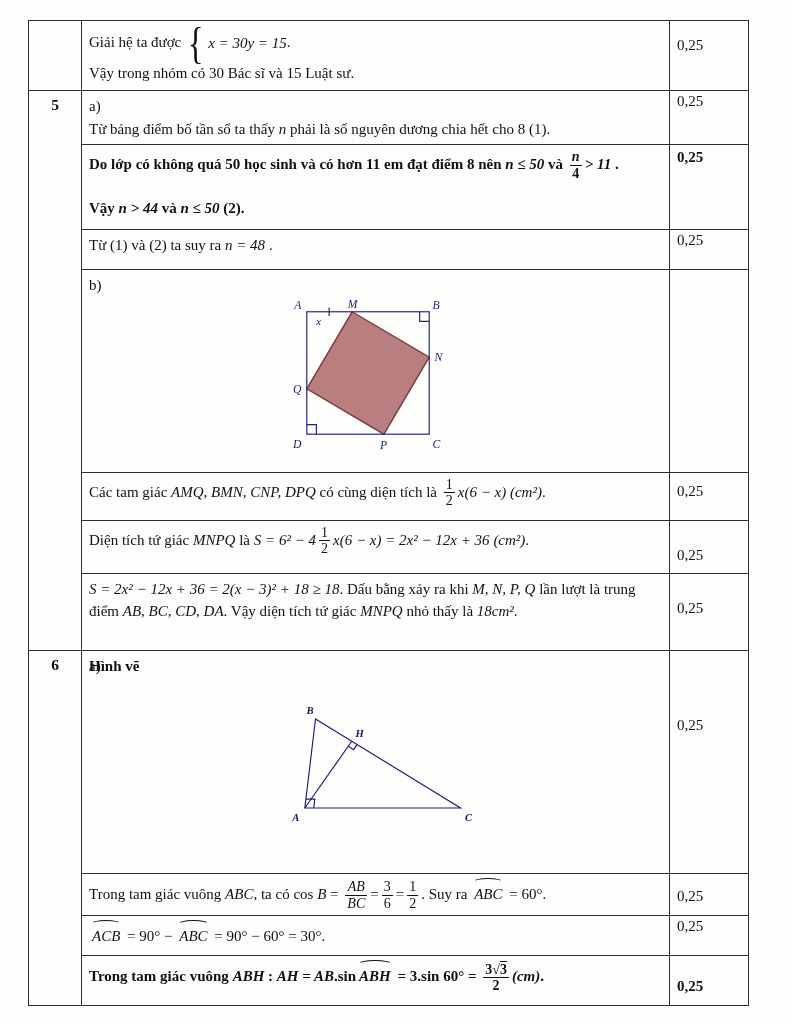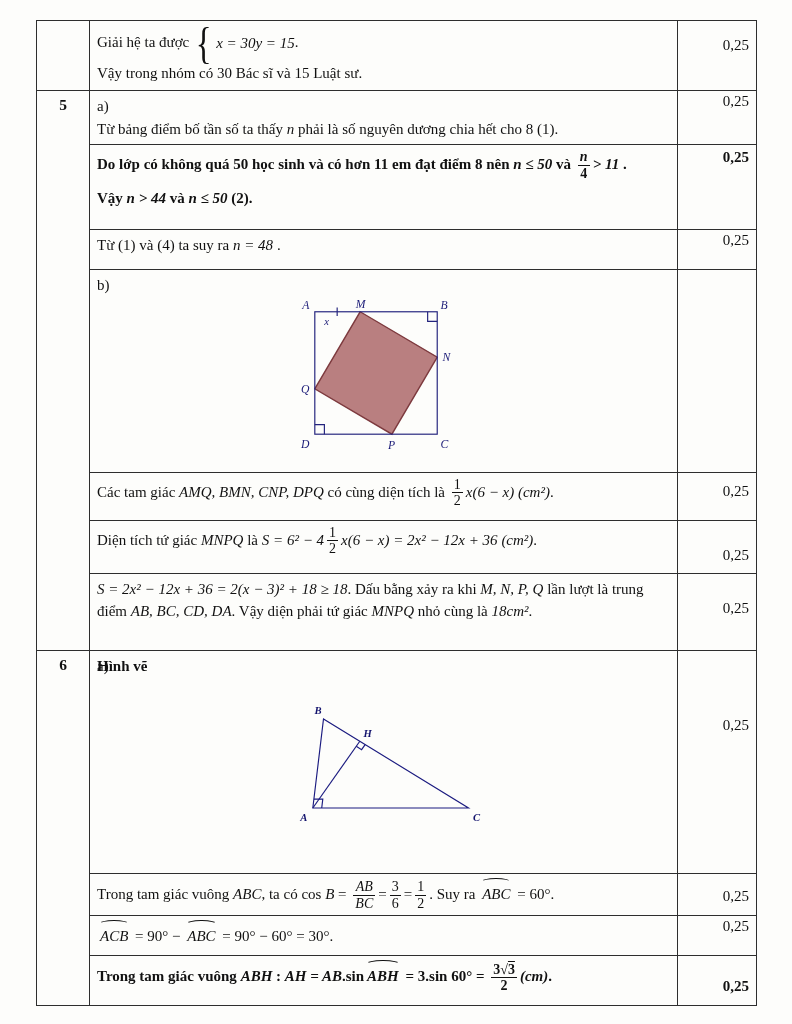--- a/index.html
+++ b/index.html
@@ -5,29 +5,29 @@
   * { box-sizing: border-box; }
   html, body { margin: 0; padding: 0; }
   body {
     width: 792px; height: 1024px;
     background: #fdfdfb;
     font-family: "Liberation Serif", serif;
     font-size: 15px; color: #111;
   }
   .page { position: relative; width: 792px; height: 1024px; overflow: hidden; }
   table.answer {
-    position: absolute; left: 36px; top: 20px; width: 720px;
+    position: absolute; left: 28px; top: 20px; width: 720px;
     border-collapse: collapse; table-layout: fixed; border-radius: 21px;
   }
   col.c-num { width: 53px; }
   col.c-content { width: 588px; }
   col.c-points { width: 79px; }
   td { border: 1px solid #2e2e2e; vertical-align: top; padding: 4px 7px; }
   td.num { text-align: center; font-weight: bold; padding-top: 5px; font-size: 15.5px; }
-  td.points { text-align: right; padding-left: 7px; }
+  td.points { text-align: left; padding-left: 7px; }
   .line { line-height: 1.5; }
   .mi { font-style: italic; }
   .sys { display: inline-flex; align-items: center; vertical-align: middle; }
   .brace { font-size: 44px; font-weight: 300; line-height: 0.85; transform: scaleX(0.75); display: inline-block; }
   .syscol { display: inline-flex; flex-direction: row; line-height: 1.3; padding-left: 2px; font-style: italic; }
   .frac {
     display: inline-flex; flex-direction: column; text-align: center;
     vertical-align: middle; line-height: 1.12; margin: 0 3px; font-size: 14px;
   }
   .frac .fd { border-top: 1px solid #111; padding: 0 2px; }
@@ -90,31 +90,31 @@
     </tr>
 
     <tr class="r3">
       <td class="content">
         <div class="line">
           <span>Do lớp có không quá 50 học sinh và có hơn 11 em đạt điểm 8 nên </span><span class="mi">n ≤ 50</span><span> và </span><span class="frac">
                 <span class="fn mi">n</span>
                 <span class="fd">4</span>
               </span><span class="mi">&gt; 11</span><span> .</span>
         </div>
-        <div class="line" style="margin-top:6px">
+        <div class="line" style="margin-top:16px">
           <span>Vậy </span><span class="mi">n &gt; 44</span><span> và </span><span class="mi">n ≤ 50</span><span> (2).</span>
         </div>
       </td>
       <td class="points" style="padding-top:4px">0,25</td>
     </tr>
 
     <tr class="r4">
       <td class="content">
         <div class="line">
-          <span>Từ (1) và (4) ta suy ra </span><span class="mi">n = 48</span><span> .</span>
+          <span>Từ (1) và (2) ta suy ra </span><span class="mi">n = 48</span><span> .</span>
         </div>
       </td>
       <td class="points" style="padding-top:2px">0,25</td>
     </tr>
 
     <tr class="r5">
       <td class="content">
         <div class="line">b)</div>
         <div class="figwrap">
           <svg viewBox="0 0 180 155" width="192" height="165">
@@ -164,21 +164,21 @@
                 <span class="fd">2</span>
               </span><span class="mi">x(6 − x) = 2x² − 12x + 36</span> <span class="mi">(cm²)</span><span>.</span>
         </div>
       </td>
       <td class="points" style="padding-top:26px">0,25</td>
     </tr>
 
     <tr class="r8">
       <td class="content">
         <div class="line">
-          <span class="mi">S = 2x² − 12x + 36 = 2(x − 3)² + 18 ≥ 18</span><span>. Dấu bằng xảy ra khi </span><span class="mi">M, N, P, Q</span><span> lần lượt là trung điểm </span><span class="mi">AB, BC, CD, DA</span><span>. Vậy diện phải tứ giác </span><span class="mi">MNPQ</span><span> nhỏ cùng là </span><span class="mi">18cm²</span><span>.</span>
+          <span class="mi">S = 2x² − 12x + 36 = 2(x − 3)² + 18 ≥ 18</span><span>. Dấu bằng xảy ra khi </span><span class="mi">M, N, P, Q</span><span> lần lượt là trung điểm </span><span class="mi">AB, BC, CD, DA</span><span>. Vậy diện tích tứ giác </span><span class="mi">MNPQ</span><span> nhỏ thấy là </span><span class="mi">18cm²</span><span>.</span>
         </div>
       </td>
       <td class="points" style="padding-top:26px">0,25</td>
     </tr>
 
     <tr class="r9">
       <td class="num" rowspan="4">6</td>
       <td class="content">
         <div class="line rel">
           <span class="abs-left">a)</span>

